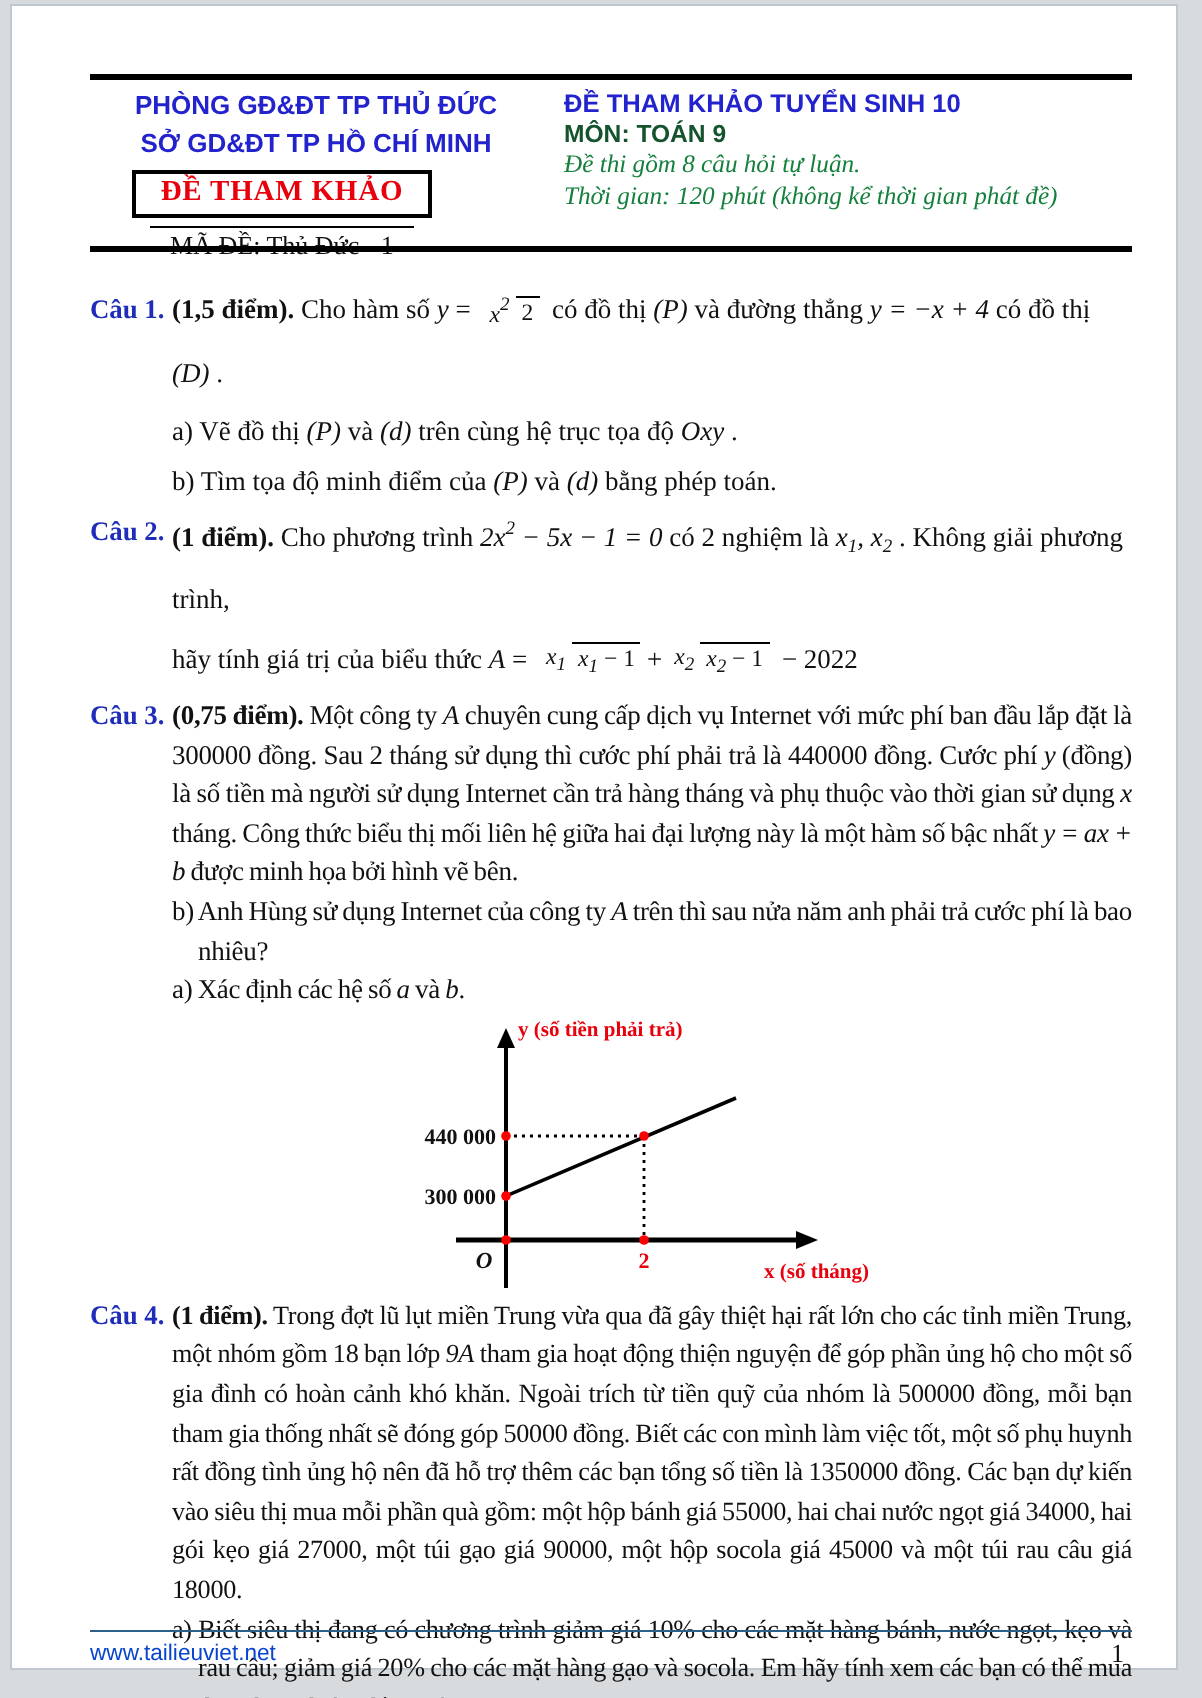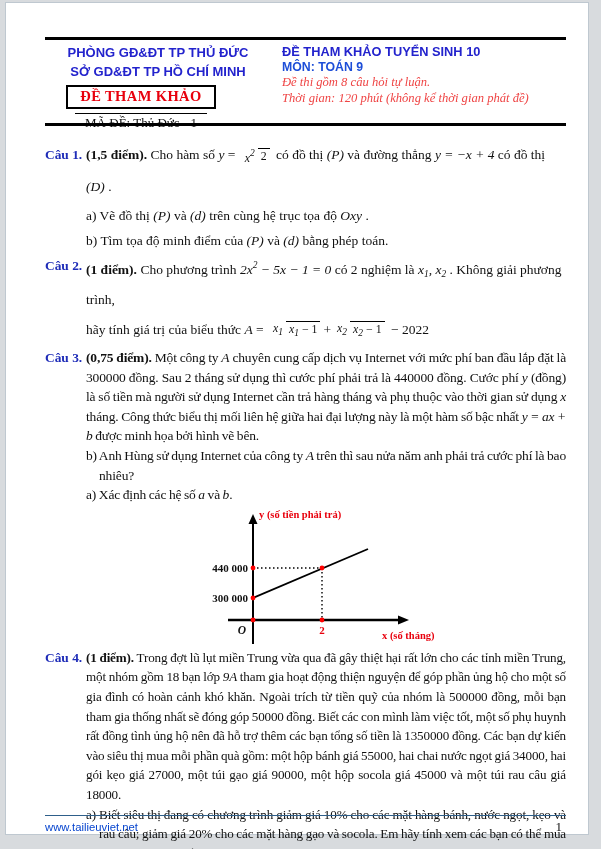--- a/index.html
+++ b/index.html
@@ -19,22 +19,22 @@
   .h-sub{display:flex;flex-direction:column;align-items:center;margin-right:34px}
   .h-box{margin-top:4px;border:2px solid #000;padding:1px 12px 2px 12px;color:#e8000d;font-weight:bold;
          font-size:14.5px;white-space:nowrap;letter-spacing:.4px}
   .h-mde-rule{width:132px;height:0;border-top:1.6px solid #000;margin-top:4px}
   .h-mde{font-size:13px;margin-top:1px;white-space:nowrap}
 
   .h-right{position:absolute;left:276px;top:40px;width:286px;text-align:left}
   .h-title{font-family:"Liberation Sans","DejaVu Sans",sans-serif;font-weight:bold;font-size:12.8px;
            line-height:17px;color:#2323cd;white-space:nowrap}
   .h-subject{font-family:"Liberation Sans","DejaVu Sans",sans-serif;font-weight:bold;font-size:12.3px;
-             line-height:15px;color:#1d4ed8;white-space:nowrap}
-  .h-note{font-style:italic;font-size:12.6px;line-height:15.5px;white-space:nowrap;color:#ef4444}
+             line-height:15px;color:#14532d;white-space:nowrap}
+  .h-note{font-style:italic;font-size:12.6px;line-height:15.5px;white-space:nowrap;color:#15803d}
 
   
   .content{position:absolute;left:39px;top:136px;width:521px;font-size:13.5px}
   .q{display:flex}
   .qlabel{width:41px;flex-shrink:0;font-weight:bold;color:#1f2db8;font-size:13.4px}
   .qbody{width:480px}
   .bi{font-weight:bold;}
   .m{font-style:italic}
   sup,sub{font-size:9.5px}
   sup{vertical-align:6px}

